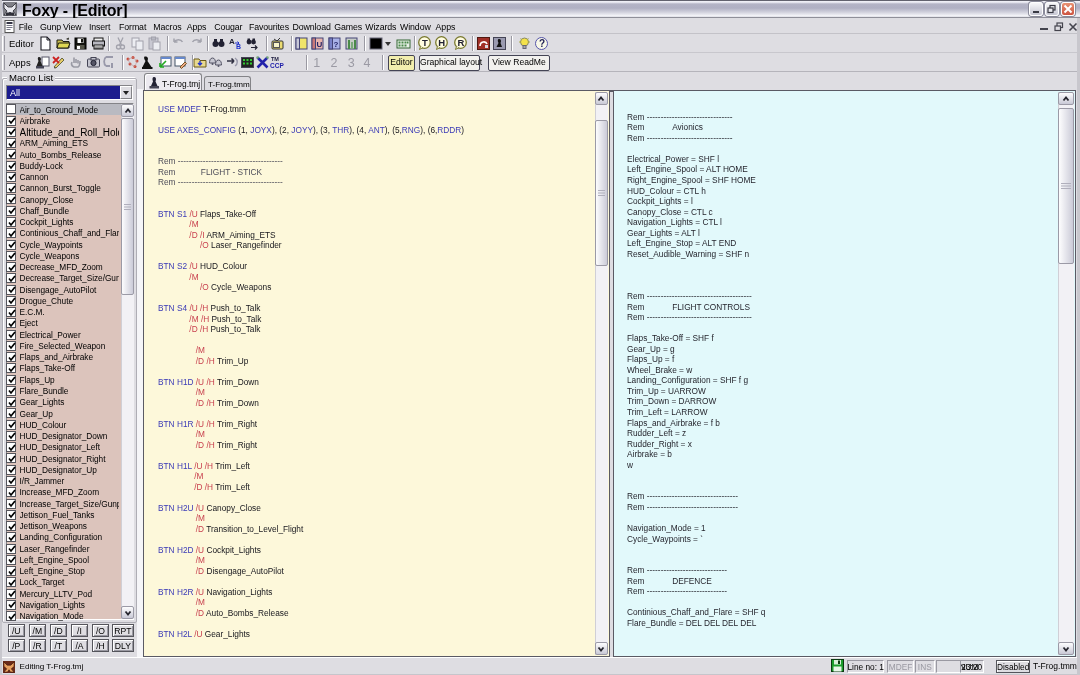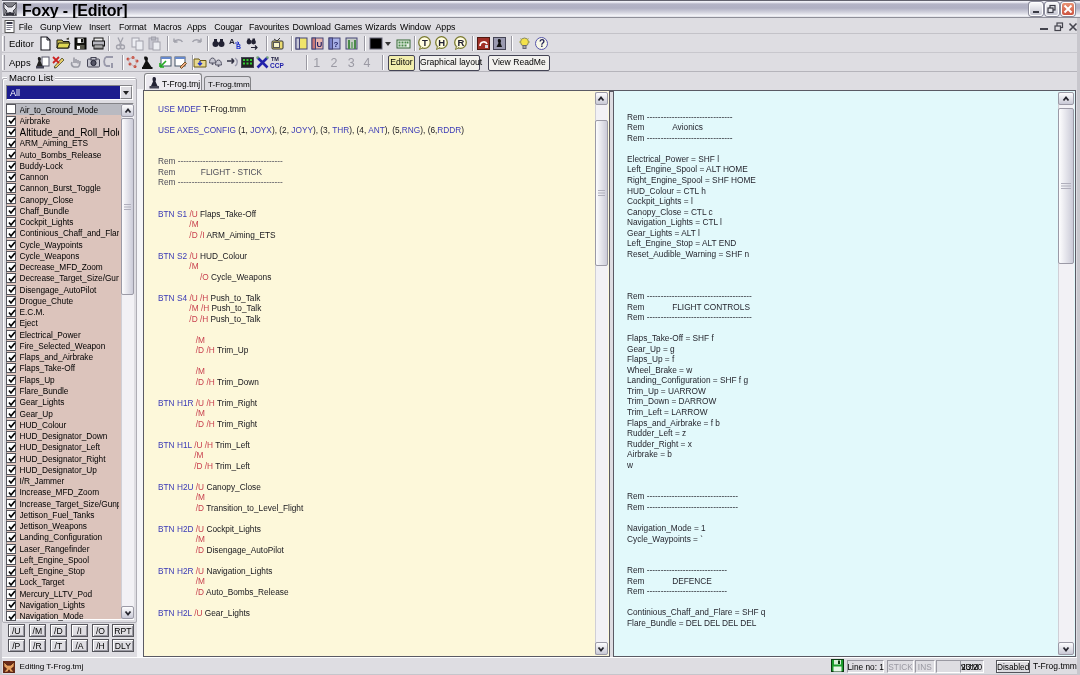--- a/index.html
+++ b/index.html
@@ -687,32 +687,34 @@
     <div class="t" style="height:10.5px;">&nbsp;</div>
     <div class="t" style="height:10.5px;">&nbsp;</div>
     <div class="t" style="height:10.5px;"><span style="color:#4c4c58">Rem --------------------------------------</span></div>
     <div class="t" style="height:10.5px;"><span style="color:#4c4c58">Rem&nbsp;&nbsp;&nbsp;&nbsp;&nbsp;&nbsp;&nbsp;&nbsp;&nbsp;&nbsp;&nbsp;FLIGHT - STICK</span></div>
     <div class="t" style="height:10.5px;"><span style="color:#4c4c58">Rem --------------------------------------</span></div>
     <div class="t" style="height:10.5px;">&nbsp;</div>
     <div class="t" style="height:10.5px;">&nbsp;</div>
     <div class="t" style="height:10.5px;"><span style="color:#3a3ab6">BTN S1</span> <span style="color:#c8404e">/U</span> <span style="color:#16161c">Flaps_Take-Off</span></div>
     <div class="t" style="height:10.5px;"><span style="visibility:hidden">BTN S1 </span><span style="color:#c8404e">/M</span></div>
     <div class="t" style="height:10.5px;"><span style="visibility:hidden">BTN S1 </span><span style="color:#c8404e">/D /I</span> <span style="color:#16161c">ARM_Aiming_ETS</span></div>
+    <div class="t" style="height:10.5px;"><span style="visibility:hidden">BTN S1 /D </span><span style="color:#c8404e">/O</span> <span style="color:#16161c">Laser_Rangefinder</span></div>
     <div class="t" style="height:10.5px;">&nbsp;</div>
     <div class="t" style="height:10.5px;"><span style="color:#3a3ab6">BTN S2</span> <span style="color:#c8404e">/U</span> <span style="color:#16161c">HUD_Colour</span></div>
     <div class="t" style="height:10.5px;"><span style="visibility:hidden">BTN S2 </span><span style="color:#c8404e">/M</span></div>
     <div class="t" style="height:10.5px;"><span style="visibility:hidden">BTN S2 /D </span><span style="color:#c8404e">/O</span> <span style="color:#16161c">Cycle_Weapons</span></div>
     <div class="t" style="height:10.5px;">&nbsp;</div>
     <div class="t" style="height:10.5px;"><span style="color:#3a3ab6">BTN S4</span> <span style="color:#c8404e">/U /H</span> <span style="color:#16161c">Push_to_Talk</span></div>
     <div class="t" style="height:10.5px;"><span style="visibility:hidden">BTN S4 </span><span style="color:#c8404e">/M /H</span> <span style="color:#16161c">Push_to_Talk</span></div>
     <div class="t" style="height:10.5px;"><span style="visibility:hidden">BTN S4 </span><span style="color:#c8404e">/D /H</span> <span style="color:#16161c">Push_to_Talk</span></div>
     <div class="t" style="height:10.5px;">&nbsp;</div>
     <div class="t" style="height:10.5px;"><span style="visibility:hidden">BTN H1U </span><span style="color:#c8404e">/M</span></div>
     <div class="t" style="height:10.5px;"><span style="visibility:hidden">BTN H1U </span><span style="color:#c8404e">/D /H</span> <span style="color:#16161c">Trim_Up</span></div>
     <div class="t" style="height:10.5px;">&nbsp;</div>
+    <div class="t" style="height:10.5px;"><span style="color:#3a3ab6">BTN H1D</span> <span style="color:#c8404e">/U /H</span> <span style="color:#16161c">Trim_Down</span></div>
     <div class="t" style="height:10.5px;"><span style="visibility:hidden">BTN H1D </span><span style="color:#c8404e">/M</span></div>
     <div class="t" style="height:10.5px;"><span style="visibility:hidden">BTN H1D </span><span style="color:#c8404e">/D /H</span> <span style="color:#16161c">Trim_Down</span></div>
     <div class="t" style="height:10.5px;">&nbsp;</div>
     <div class="t" style="height:10.5px;"><span style="color:#3a3ab6">BTN H1R</span> <span style="color:#c8404e">/U /H</span> <span style="color:#16161c">Trim_Right</span></div>
     <div class="t" style="height:10.5px;"><span style="visibility:hidden">BTN H1R </span><span style="color:#c8404e">/M</span></div>
     <div class="t" style="height:10.5px;"><span style="visibility:hidden">BTN H1R </span><span style="color:#c8404e">/D /H</span> <span style="color:#16161c">Trim_Right</span></div>
     <div class="t" style="height:10.5px;">&nbsp;</div>
     <div class="t" style="height:10.5px;"><span style="color:#3a3ab6">BTN H1L</span> <span style="color:#c8404e">/U /H</span> <span style="color:#16161c">Trim_Left</span></div>
     <div class="t" style="height:10.5px;"><span style="visibility:hidden">BTN H1L </span><span style="color:#c8404e">/M</span></div>
     <div class="t" style="height:10.5px;"><span style="visibility:hidden">BTN H1L </span><span style="color:#c8404e">/D /H</span> <span style="color:#16161c">Trim_Left</span></div>
@@ -788,21 +790,21 @@
 <polygon points="1,1 4.5,4.5 8.5,4.5 12,1 12,6 9,8.5 12,12 8,12 6.5,9.5 5,12 1,12 4,8.5 1,6" fill="#e8a060" stroke="#401808" stroke-width="0.7"></polygon>
 </svg>
 <div class="abs t" style="left:19.5px;top:661.5px;font-size:8.1px;color:#000;">Editing T-Frog.tmj</div>
 <svg class="abs" style="left:831px;top:659px" width="13" height="13" viewBox="0 0 13 13">
 <rect x="0.5" y="0.5" width="12" height="12" fill="#1d9e2d" stroke="#0a3a10"></rect>
 <rect x="3" y="1" width="7" height="4.5" fill="#d8f0d8"></rect>
     <rect x="7" y="1.5" width="2" height="3.5" fill="#0a3a10"></rect>
 <rect x="2.5" y="7.5" width="8" height="5" fill="#e8f8e8"></rect>
 </svg>
 <div class="abs" style="left:846.5px;top:659.5px;width:37.5px;height:13.5px;border-top:1px solid #9a99a2;border-left:1px solid #9a99a2;border-bottom:1px solid #fff;border-right:1px solid #fff;font-size:8.3px;color:#000;text-align:center;line-height:12.5px;white-space:nowrap;">Line no: 1</div>
-<div class="abs" style="left:887px;top:659.5px;width:27px;height:13.5px;border-top:1px solid #9a99a2;border-left:1px solid #9a99a2;border-bottom:1px solid #fff;border-right:1px solid #fff;font-size:8.3px;color:#9a99a2;text-align:center;line-height:12.5px;white-space:nowrap;">STICK</div>
+<div class="abs" style="left:887px;top:659.5px;width:27px;height:13.5px;border-top:1px solid #9a99a2;border-left:1px solid #9a99a2;border-bottom:1px solid #fff;border-right:1px solid #fff;font-size:8.3px;color:#9a99a2;text-align:center;line-height:12.5px;white-space:nowrap;">MDEF</div>
 <div class="abs" style="left:915px;top:659.5px;width:19.5px;height:13.5px;border-top:1px solid #9a99a2;border-left:1px solid #9a99a2;border-bottom:1px solid #fff;border-right:1px solid #fff;font-size:8.3px;color:#9a99a2;text-align:center;line-height:12.5px;white-space:nowrap;">INS</div>
 <div class="abs" style="left:935.5px;top:659.5px;width:23px;height:13.5px;border-top:1px solid #9a99a2;border-left:1px solid #9a99a2;border-bottom:1px solid #fff;border-right:1px solid #fff;font-size:8.3px;color:#000;text-align:center;line-height:12.5px;white-space:nowrap;padding-left:23px;">NUM</div>
 <div class="abs" style="left:959.5px;top:659.5px;width:24.5px;height:13.5px;border-top:1px solid #9a99a2;border-left:1px solid #9a99a2;border-bottom:1px solid #fff;border-right:1px solid #fff;font-size:8.3px;color:#000;text-align:center;line-height:12.5px;white-space:nowrap;">23:20</div>
 <div class="abs" style="left:996px;top:659.5px;width:34px;height:13.5px;border:1px solid #55555c;box-shadow:inset 1px 1px 0 #fff;font-size:8.3px;color:#000;text-align:center;line-height:12.5px;white-space:nowrap;">Disabled</div>
 <div class="abs t" style="left:1033px;top:661px;font-size:8.5px;color:#000;">T-Frog.tmm</div>
 <div class="abs" style="left:609px;top:90px;width:5px;height:1.5px;background:#5a5a64;"></div>
 <div class="abs" style="left:0px;top:674px;width:1080px;height:1px;background:#c6c5cb;"></div>
 <div class="abs" style="left:0;top:0;width:2px;height:675px;background:#c8c7cd;"></div>
 <div class="abs" style="left:1077px;top:18px;width:3px;height:657px;background:#c8c7cd;"></div>
 </body></html>

